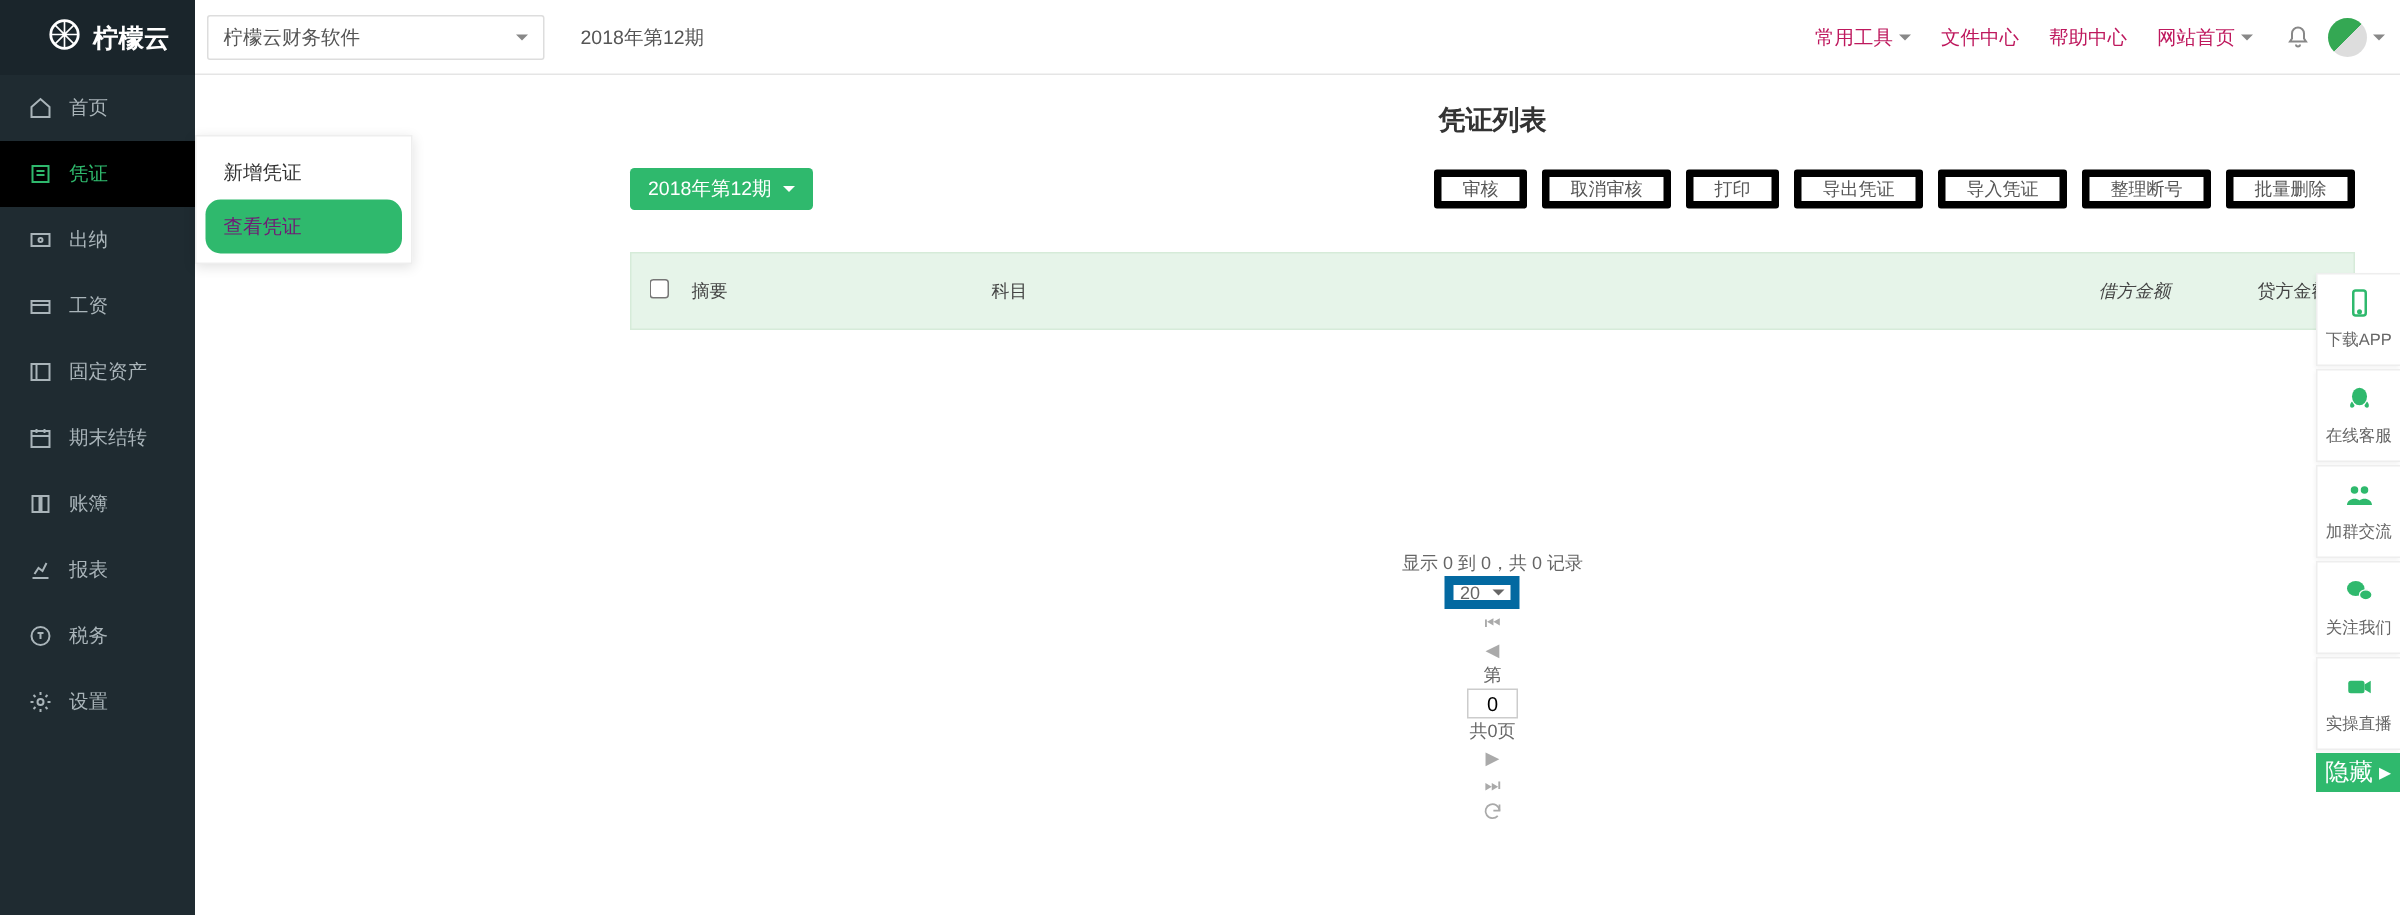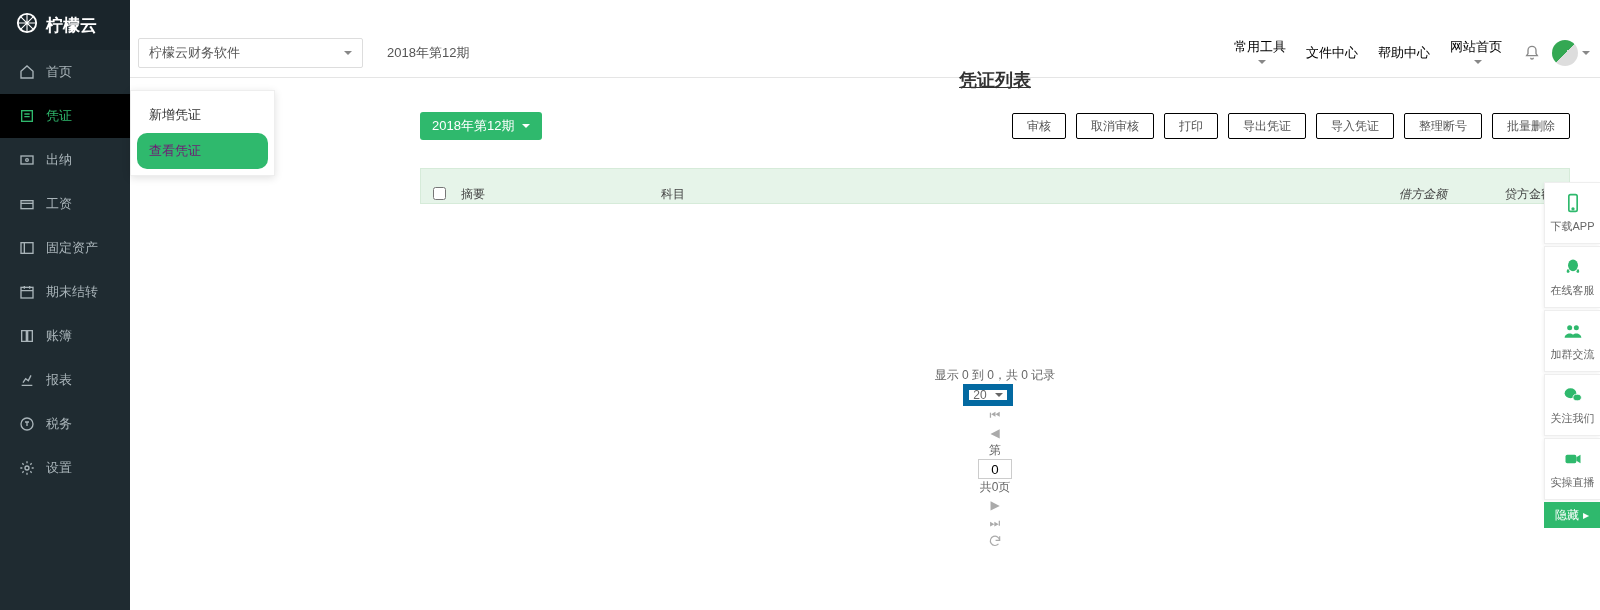--- a/index.html
+++ b/index.html
@@ -18,21 +18,21 @@
     position: absolute;
     left: 0; top: 0;
     width: 130px; height: 610px;
     background: #1f2b31;
     color: #cfd6d9;
   }
   .logo {
     height: 50px;
     display: flex;
     align-items: center;
-    padding-left: 16px;
+    padding-left: 32px;
     color: #fff;
     font-size: 17px;
     font-weight: bold;
     background: #1a252b;
   }
   .logo svg { margin-right: 8px; }
   .nav-item {
     height: 44px;
     display: flex;
     align-items: center;
@@ -65,46 +65,44 @@
   
   .topbar {
     position: absolute;
     left: 130px; top: 0; right: 0;
     height: 50px;
     border-bottom: 1px solid #e5e5e5;
     display: flex;
     align-items: center;
     padding: 0 10px 0 8px;
     background: #fff;
-    margin-top: 28px;
   }
   .org-select {
     width: 225px;
     height: 30px;
     border: 1px solid #ddd;
     border-radius: 2px;
     display: flex;
     align-items: center;
     justify-content: space-between;
     padding: 0 10px;
     cursor: pointer;
     color: #555;
   }
   .period-label {
     margin-left: 24px;
     color: #555;
   }
   .topbar-spacer { flex: 1; }
   .top-link {
     margin: 0 10px;
-    color: #000000;
-    cursor: pointer;
-    display: inline-flex;
-    align-items: center;
-    flex-direction: column;
+    color: #be185d;
+    cursor: pointer;
+    display: inline-flex;
+    align-items: center;
   }
   .top-link .chev { margin-left: 4px; }
   .top-icon {
     width: 28px;
     height: 28px;
     display: inline-flex;
     align-items: center;
     justify-content: center;
     cursor: pointer;
     margin-left: 6px;
@@ -149,21 +147,20 @@
     top: 50px;
     bottom: 0;
     padding: 18px 30px 10px 140px;
   }
   .page-title {
     text-align: center;
     font-size: 18px;
     font-weight: bold;
     color: #333;
     margin-bottom: 20px;
-    text-decoration: underline;
   }
   .toolbar-row {
     display: flex;
     align-items: center;
     margin-bottom: 28px;
   }
   .period-btn {
     background: #2fb96d;
     color: #fff;
     height: 28px;
@@ -177,38 +174,38 @@
   .period-btn .tri {
     margin-left: 8px;
     width: 0; height: 0;
     border: 4px solid transparent;
     border-top-color: #fff;
     margin-top: 4px;
   }
   .toolbar-row .spacer { flex: 1; }
   .btn {
     height: 26px;
-    border: 1px solid #000000;
+    border: 5px solid #000000;
     background: #fff;
     color: #555;
     padding: 0 14px;
     margin-left: 10px;
     border-radius: 2px;
     cursor: pointer;
     display: inline-flex;
     align-items: center;
     font-size: 12px;
   }
   
   .table-header {
     display: flex;
-    align-items: flex-end;
+    align-items: center;
     background: #e6f4e9;
     border: 1px solid #d6ebd9;
-    height: 36px;
+    height: 52px;
     padding: 0 12px;
     color: #444;
     font-size: 12px;
   }
   .th-check { width: 28px; }
   .th-check input { cursor: pointer; }
   .th-summary { flex: 0 0 200px; }
   .th-account { flex: 1; }
   .th-debit { width: 110px; text-align: right; font-style: italic; }
   .th-credit { width: 110px; text-align: right; padding-right: 4px;}
@@ -279,21 +276,21 @@
   }
   .dock-item .di { color: #2fb96d; margin-bottom: 4px; }
   .dock-hide {
     background: #2fb96d;
     color: #fff;
     height: 26px;
     display: flex;
     align-items: center;
     justify-content: center;
     cursor: pointer;
-    font-size: 12px;
+    font-size: 16px;
     gap: 4px;
   }
   
   .chev-down {
     display: inline-block;
     width: 0; height: 0;
     border: 4px solid transparent;
     border-top-color: #888;
     margin-top: 4px;
   }

